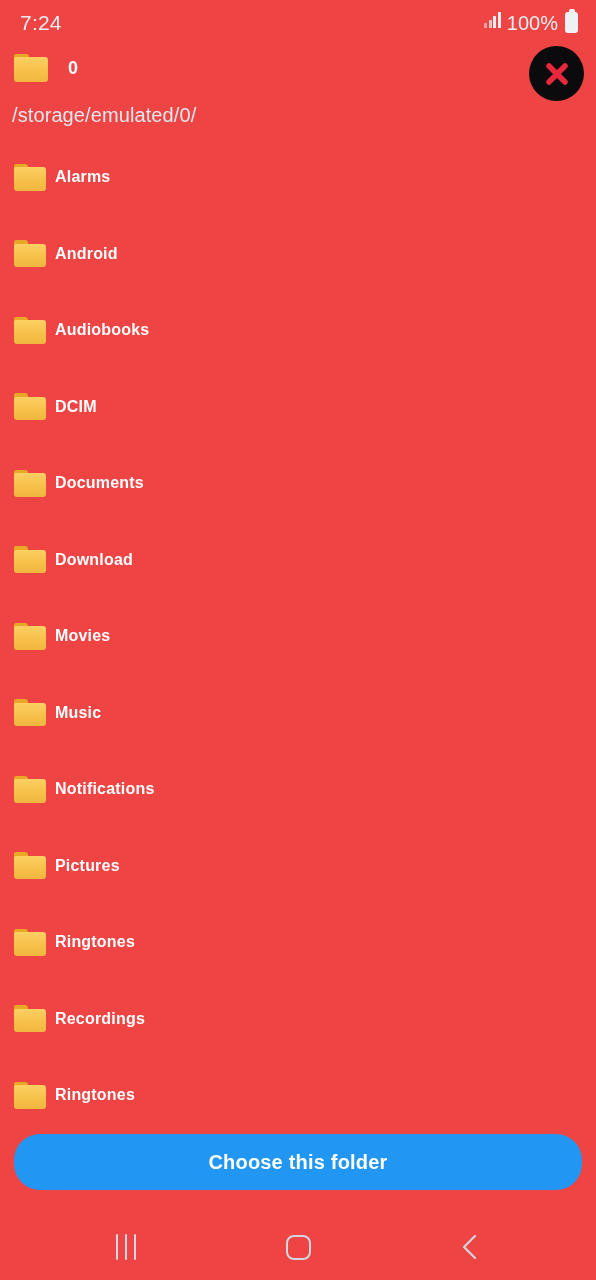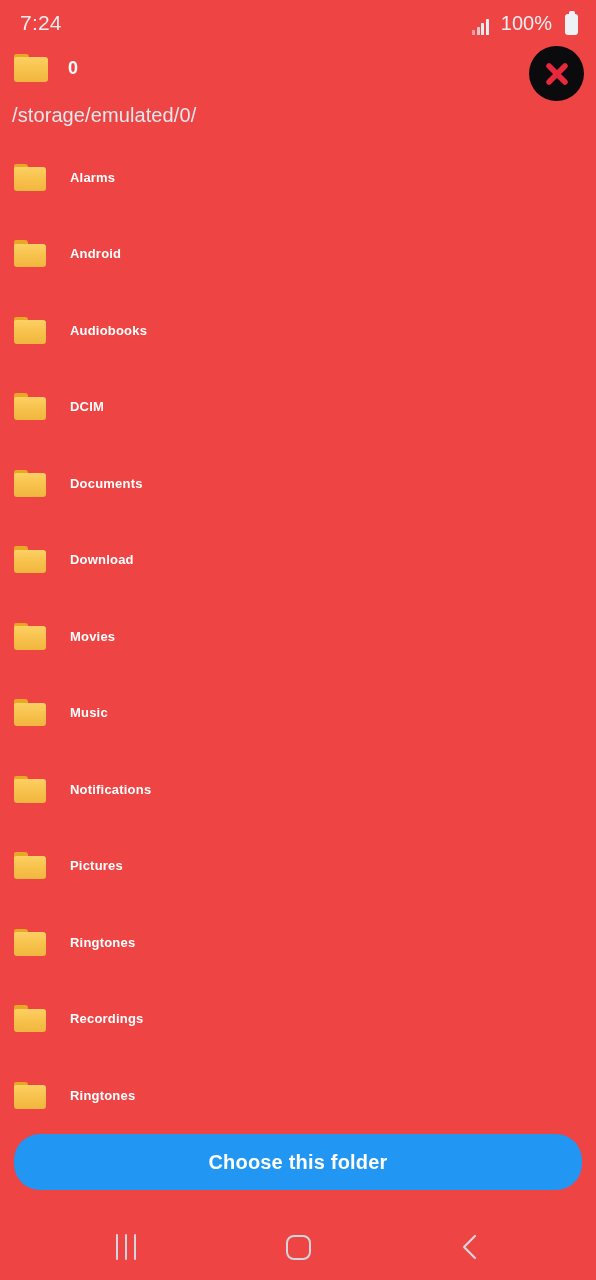--- a/index.html
+++ b/index.html
@@ -34,22 +34,22 @@
     box-sizing: border-box;
   }
   .status-time {
     color: #e9edf1;
     font-size: 21px;
     font-weight: 400;
     letter-spacing: 0.2px;
   }
   .status-right {
     display: flex;
-    align-items: flex-end;
-    gap: 12px;
+    align-items: flex-start;
+    gap: 6px;
   }
   .signal-icon {
     display: flex;
     align-items: flex-end;
     gap: 1.5px;
     height: 16px;
   }
   .signal-icon i {
     display: block;
     width: 3px;
@@ -167,23 +167,23 @@
     padding-left: 14px;
     box-sizing: border-box;
     cursor: pointer;
   }
   .file-row .folder-icon {
     width: 32px;
     height: 27px;
   }
   .file-label {
     color: #ffffff;
-    font-size: 13px;
+    font-size: 16px;
     font-weight: bold;
-    margin-left: 24px;
+    margin-left: 9px;
     letter-spacing: 0.2px;
   }
 
   
   .choose-wrap {
     flex: 0 0 auto;
     padding: 0 14px;
     margin-top: 4px;
     margin-bottom: 24px;
   }

